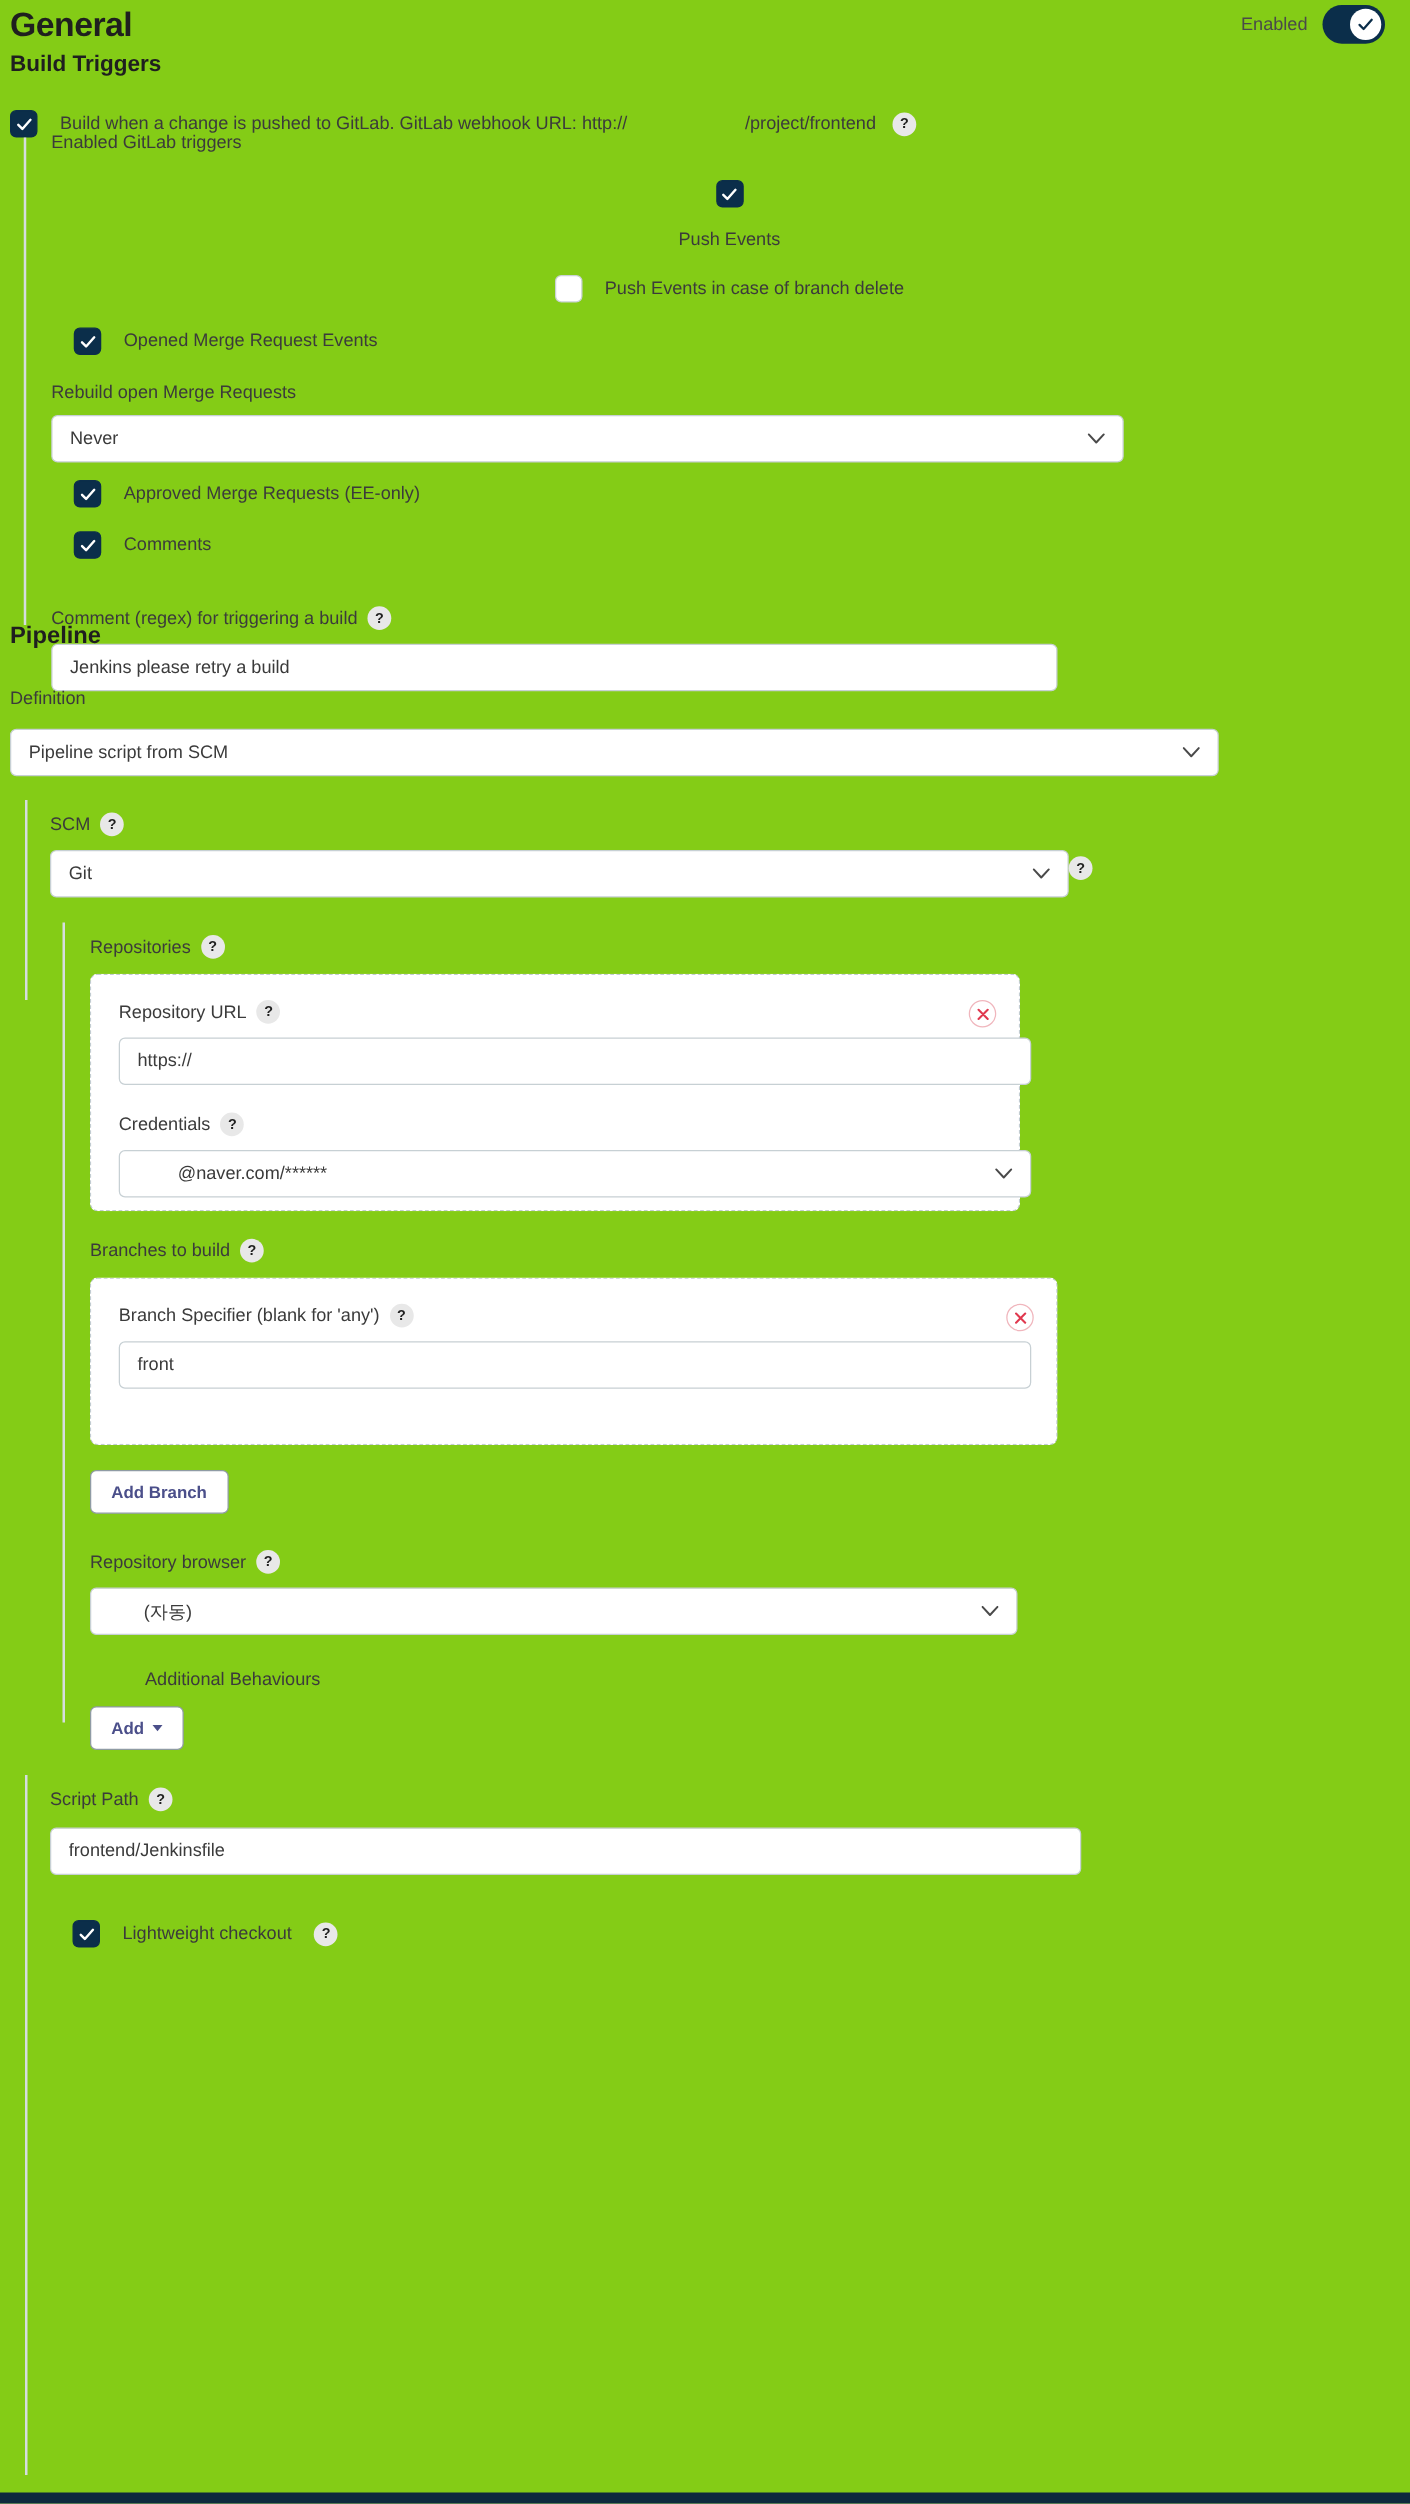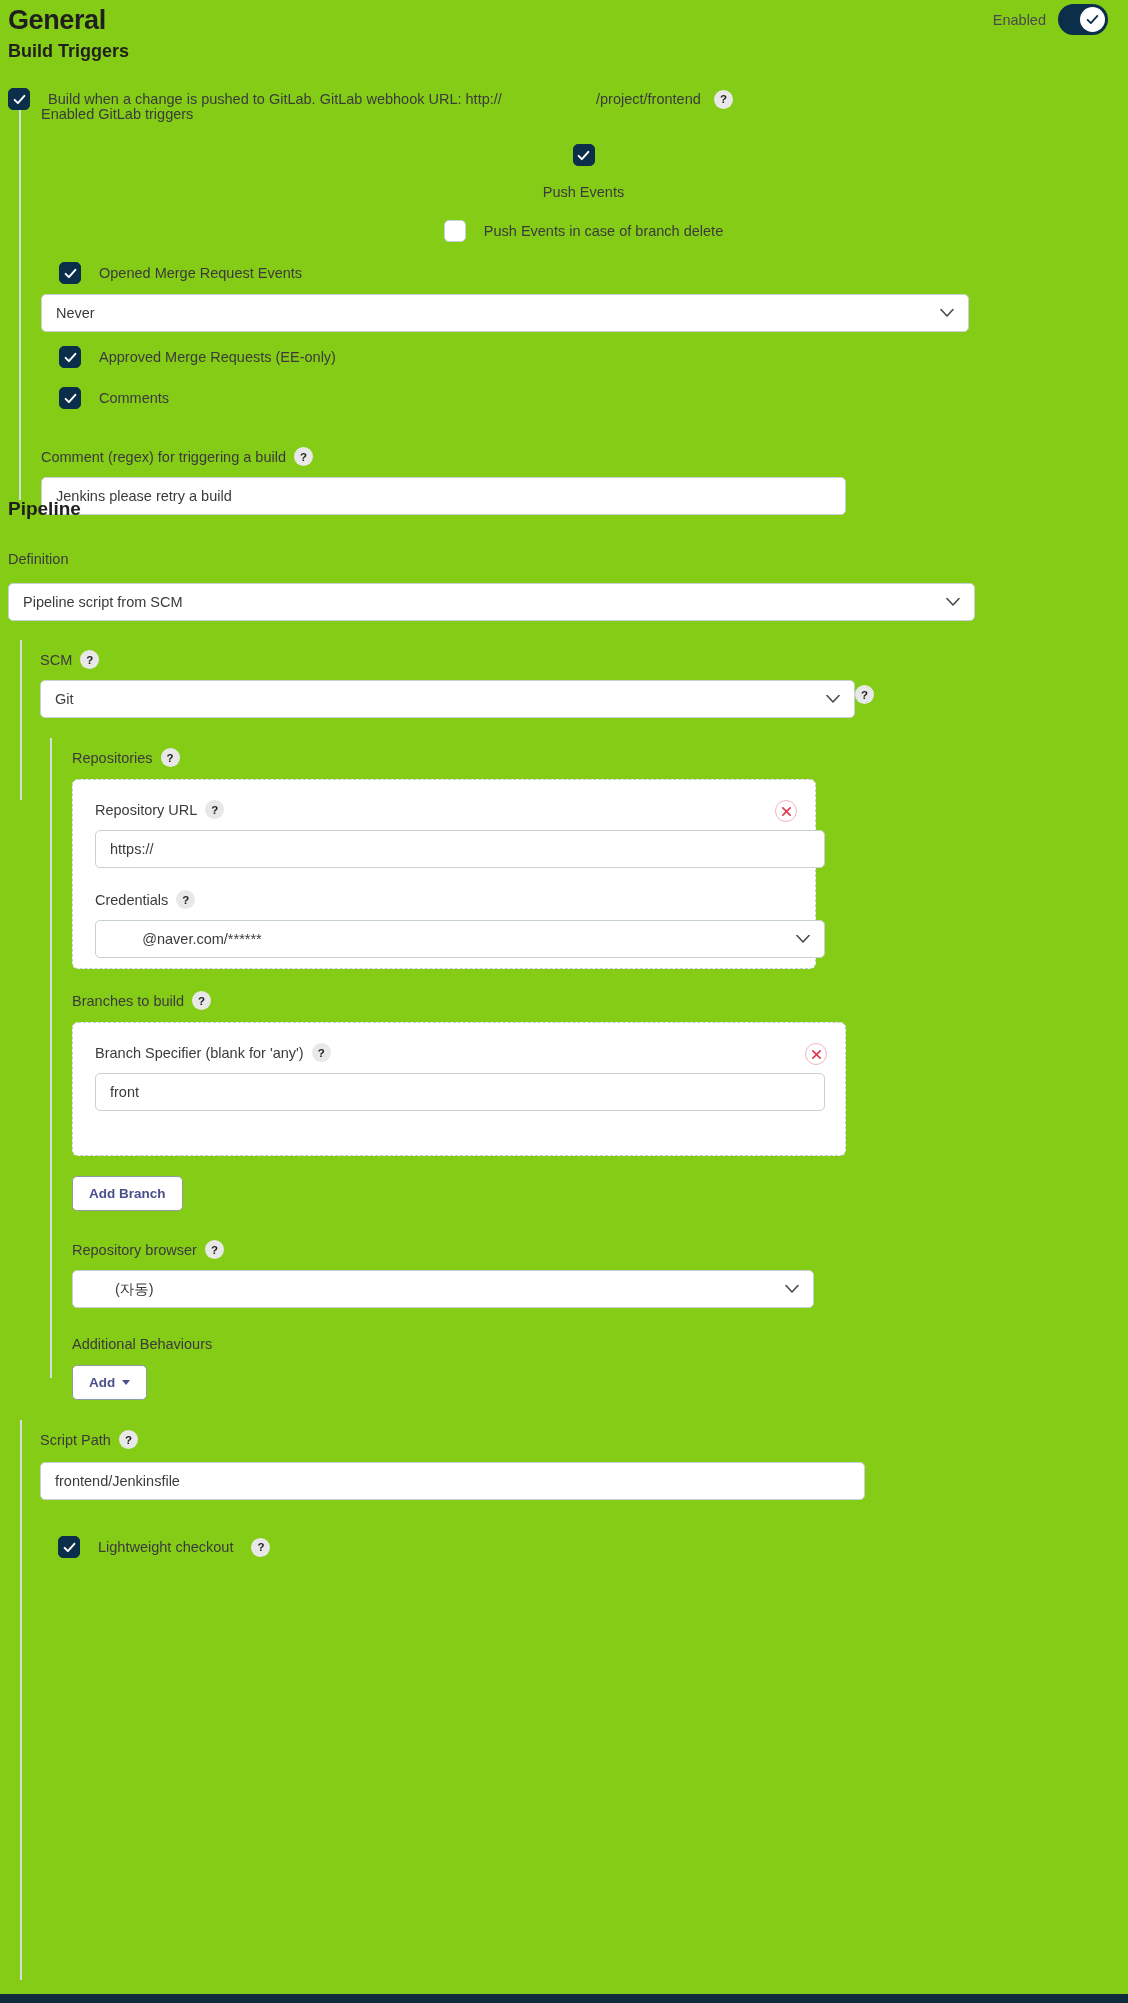--- a/index.html
+++ b/index.html
@@ -135,21 +135,22 @@
 
     <div class="chk-row" style="margin-top:20px; padding-left:18px;">
       <div class="chk on">
         <svg viewBox="0 0 16 16">
             <path d="M2 8.5 L6 12.5 L14 3.5" fill="none" stroke="#fff" stroke-width="2.4" stroke-linecap="round" stroke-linejoin="round"></path>
           </svg>
       </div>
       <span class="chk-label">Opened Merge Request Events</span>
     </div>
 
-    <div class="field select" style="margin-top:10px; width:928px;text-align:center;">
+    <div class="label" style="margin-top:22px;">Rebuild open Merge Requests</div>
+    <div class="field select" style="margin-top:10px; width:858px;text-align:center;">
       <span>Never</span>
       <svg class="chev" viewBox="0 0 14 9">
           <path d="M1 1 L7 7.5 L13 1" fill="none" stroke="#4a4a4a" stroke-width="1.6" stroke-linecap="round" stroke-linejoin="round"></path>
         </svg>
     </div>
 
     <div class="chk-row" style="margin-top:14px; padding-left:18px;">
       <div class="chk on">
         <svg viewBox="0 0 16 16">
             <path d="M2 8.5 L6 12.5 L14 3.5" fill="none" stroke="#fff" stroke-width="2.4" stroke-linecap="round" stroke-linejoin="round"></path>
@@ -268,21 +269,21 @@
       <span class="help">?</span>
     </div>
     <div class="field select" style="margin-top:11px; width:742px;padding-left:42px;">
       <span>(자동)</span>
       <svg class="chev" viewBox="0 0 14 9">
           <path d="M1 1 L7 7.5 L13 1" fill="none" stroke="#4a4a4a" stroke-width="1.6" stroke-linecap="round" stroke-linejoin="round"></path>
         </svg>
     </div>
 
     
-    <div class="label" style="margin-top:28px;">Additional Behaviours</div>
+    <div class="label" style="margin-top:28px;margin-left:44px;">Additional Behaviours</div>
     <button class="btn" style="margin-top:13px;">
       <span>Add</span>
       <span class="caret"></span>
     </button>
   </div>
 
   <div class="indent-bar" style="position:absolute; left:20px; top:1420px; width:1090px; height:560px; padding-left:18px;">
     <div class="label" style="margin-top:10px;">
       <span>Script Path</span>
       <span class="help">?</span>

